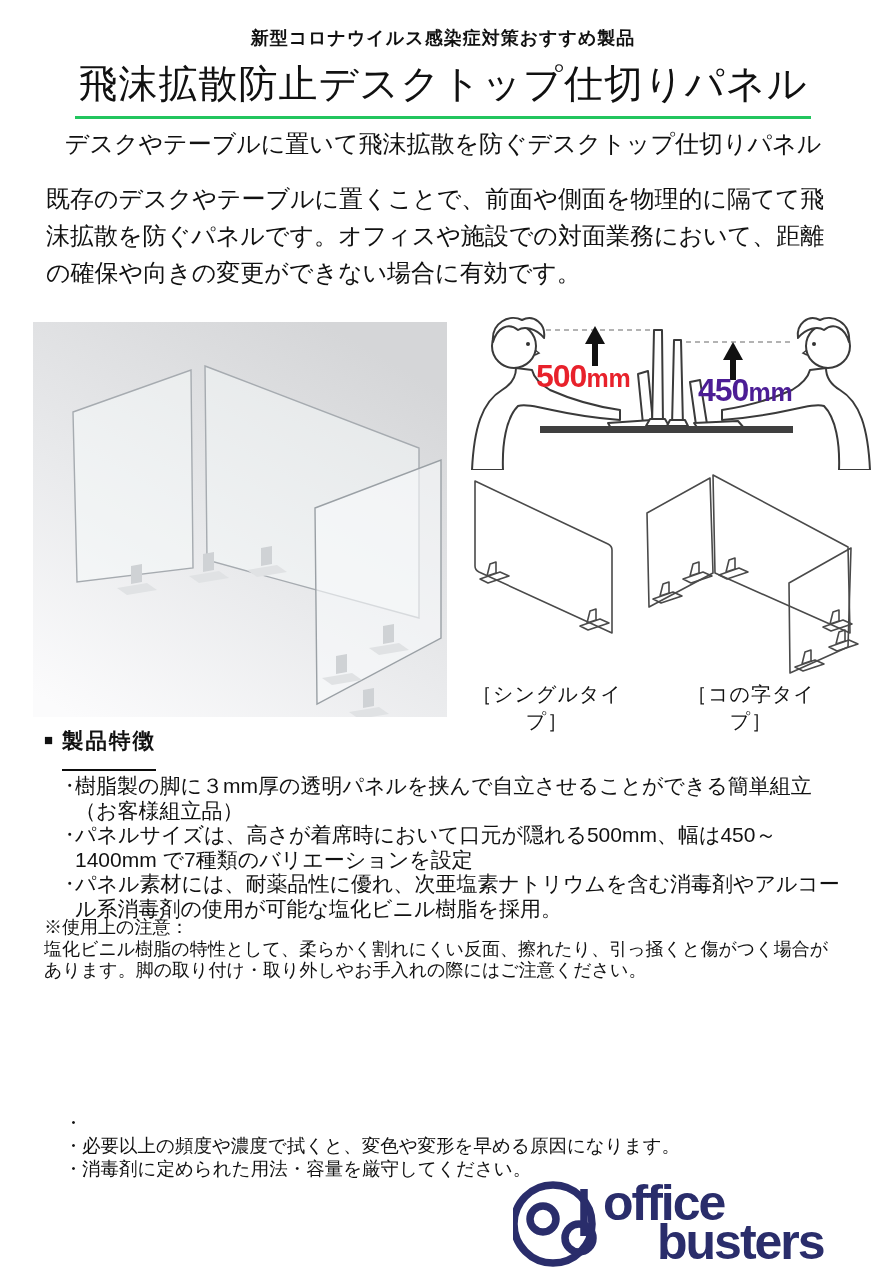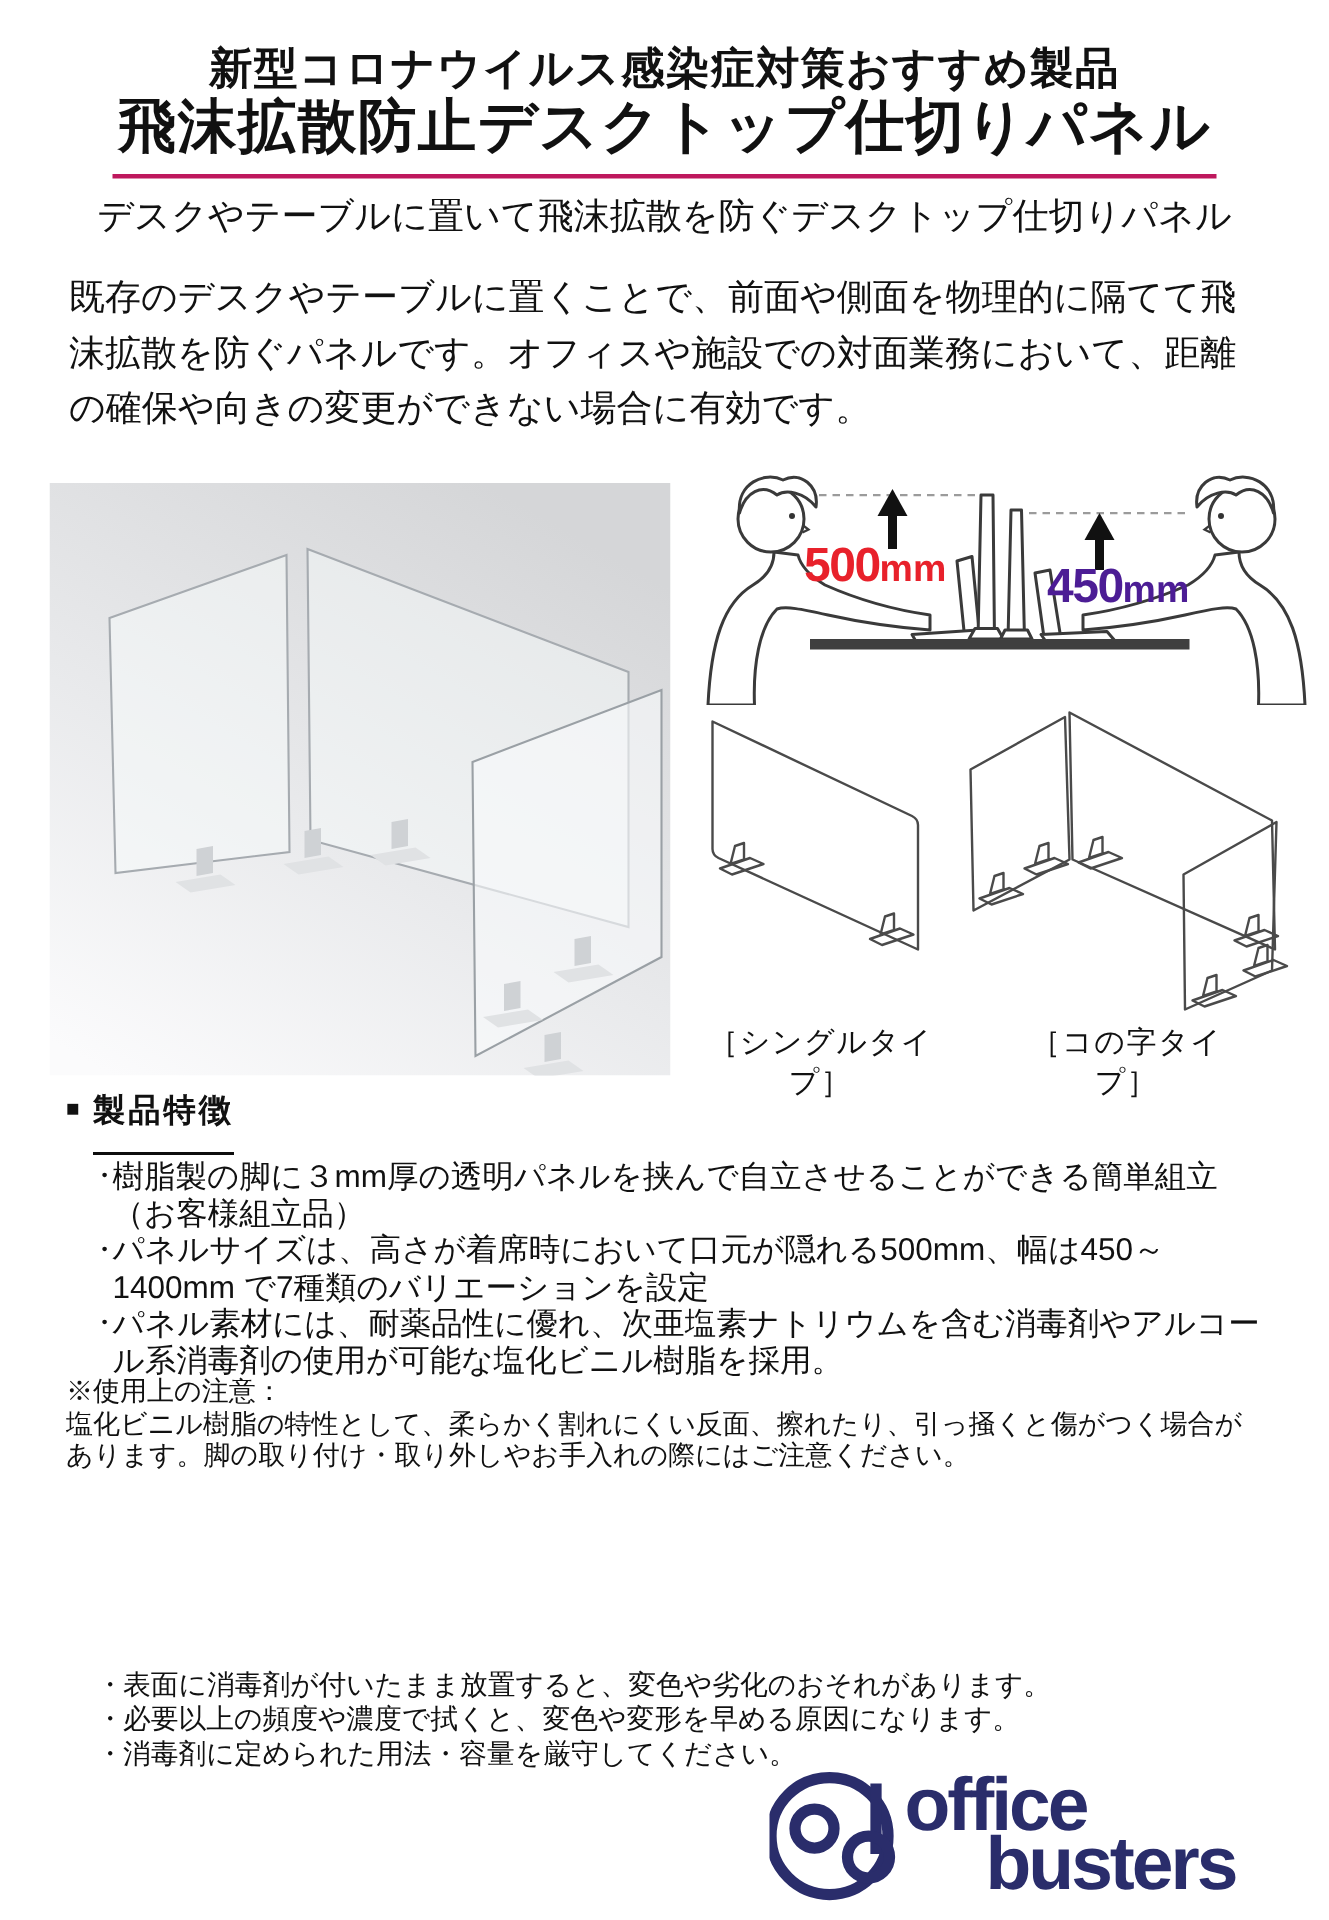--- a/index.html
+++ b/index.html
@@ -4,24 +4,24 @@
 <style>
   :root { --navy:#2a2d6b; }
   * { box-sizing:border-box; }
   html,body { margin:0; padding:0; background:#fff; }
   .page {
     position:relative; width:886px; height:1280px; background:#ffffff;
     font-family:"Liberation Sans","DejaVu Sans",sans-serif; color:#111;
     overflow:hidden;
   }
   .kicker { position:absolute; top:26px; left:0; width:100%; text-align:center;
-    font-size:29px; font-weight:bold; letter-spacing:1px; }
+    font-size:18px; font-weight:bold; letter-spacing:1px; }
   .title-line { position:absolute; top:57px; left:0; width:100%; text-align:center; }
-  .title { display:inline-block; font-size:39px; font-weight:bold; letter-spacing:1px;
-    padding:0 3px 5px 3px; border-bottom:3px solid #be185d; }
+  .title { display:inline-block; font-size:39px; font-weight:normal; letter-spacing:1px;
+    padding:0 3px 5px 3px; border-bottom:3px solid #22c55e; }
   .subtitle { position:absolute; top:128px; left:0; width:100%; text-align:center;
     font-size:24px; }
   .intro { position:absolute; left:46px; top:180px; width:790px; margin:0;
     font-size:24px; line-height:37px; }
 
   .photo { position:absolute; left:33px; top:322px; width:414px; height:395px; }
   .people { position:absolute; left:462px; top:310px; width:418px; height:160px; }
   .dim { position:absolute; font-weight:bold; white-space:nowrap; }
   .dim-num { font-size:32px; letter-spacing:-1px; }
   .dim-unit { font-size:25px; }
@@ -236,21 +236,20 @@
 
   <section class="usage">
     <div class="usage-title">※使用上の注意：</div>
     <div class="usage-body">塩化ビニル樹脂の特性として、柔らかく割れにくい反面、擦れたり、引っ掻くと傷がつく場合があります。脚の取り付け・取り外しやお手入れの際にはご注意ください。</div>
   </section>
 
 
   <div class="notes">
     <div class="n-row">
       <span class="n-bullet">・</span>
-      <span>表面に消毒剤が付いたまま放置すると、変色や劣化のおそれがあります。</span>
     </div>
     <div class="n-row">
       <span class="n-bullet">・</span>
       <span>必要以上の頻度や濃度で拭くと、変色や変形を早める原因になります。</span>
     </div>
     <div class="n-row">
       <span class="n-bullet">・</span>
       <span>消毒剤に定められた用法・容量を厳守してください。</span>
     </div>
   </div>

